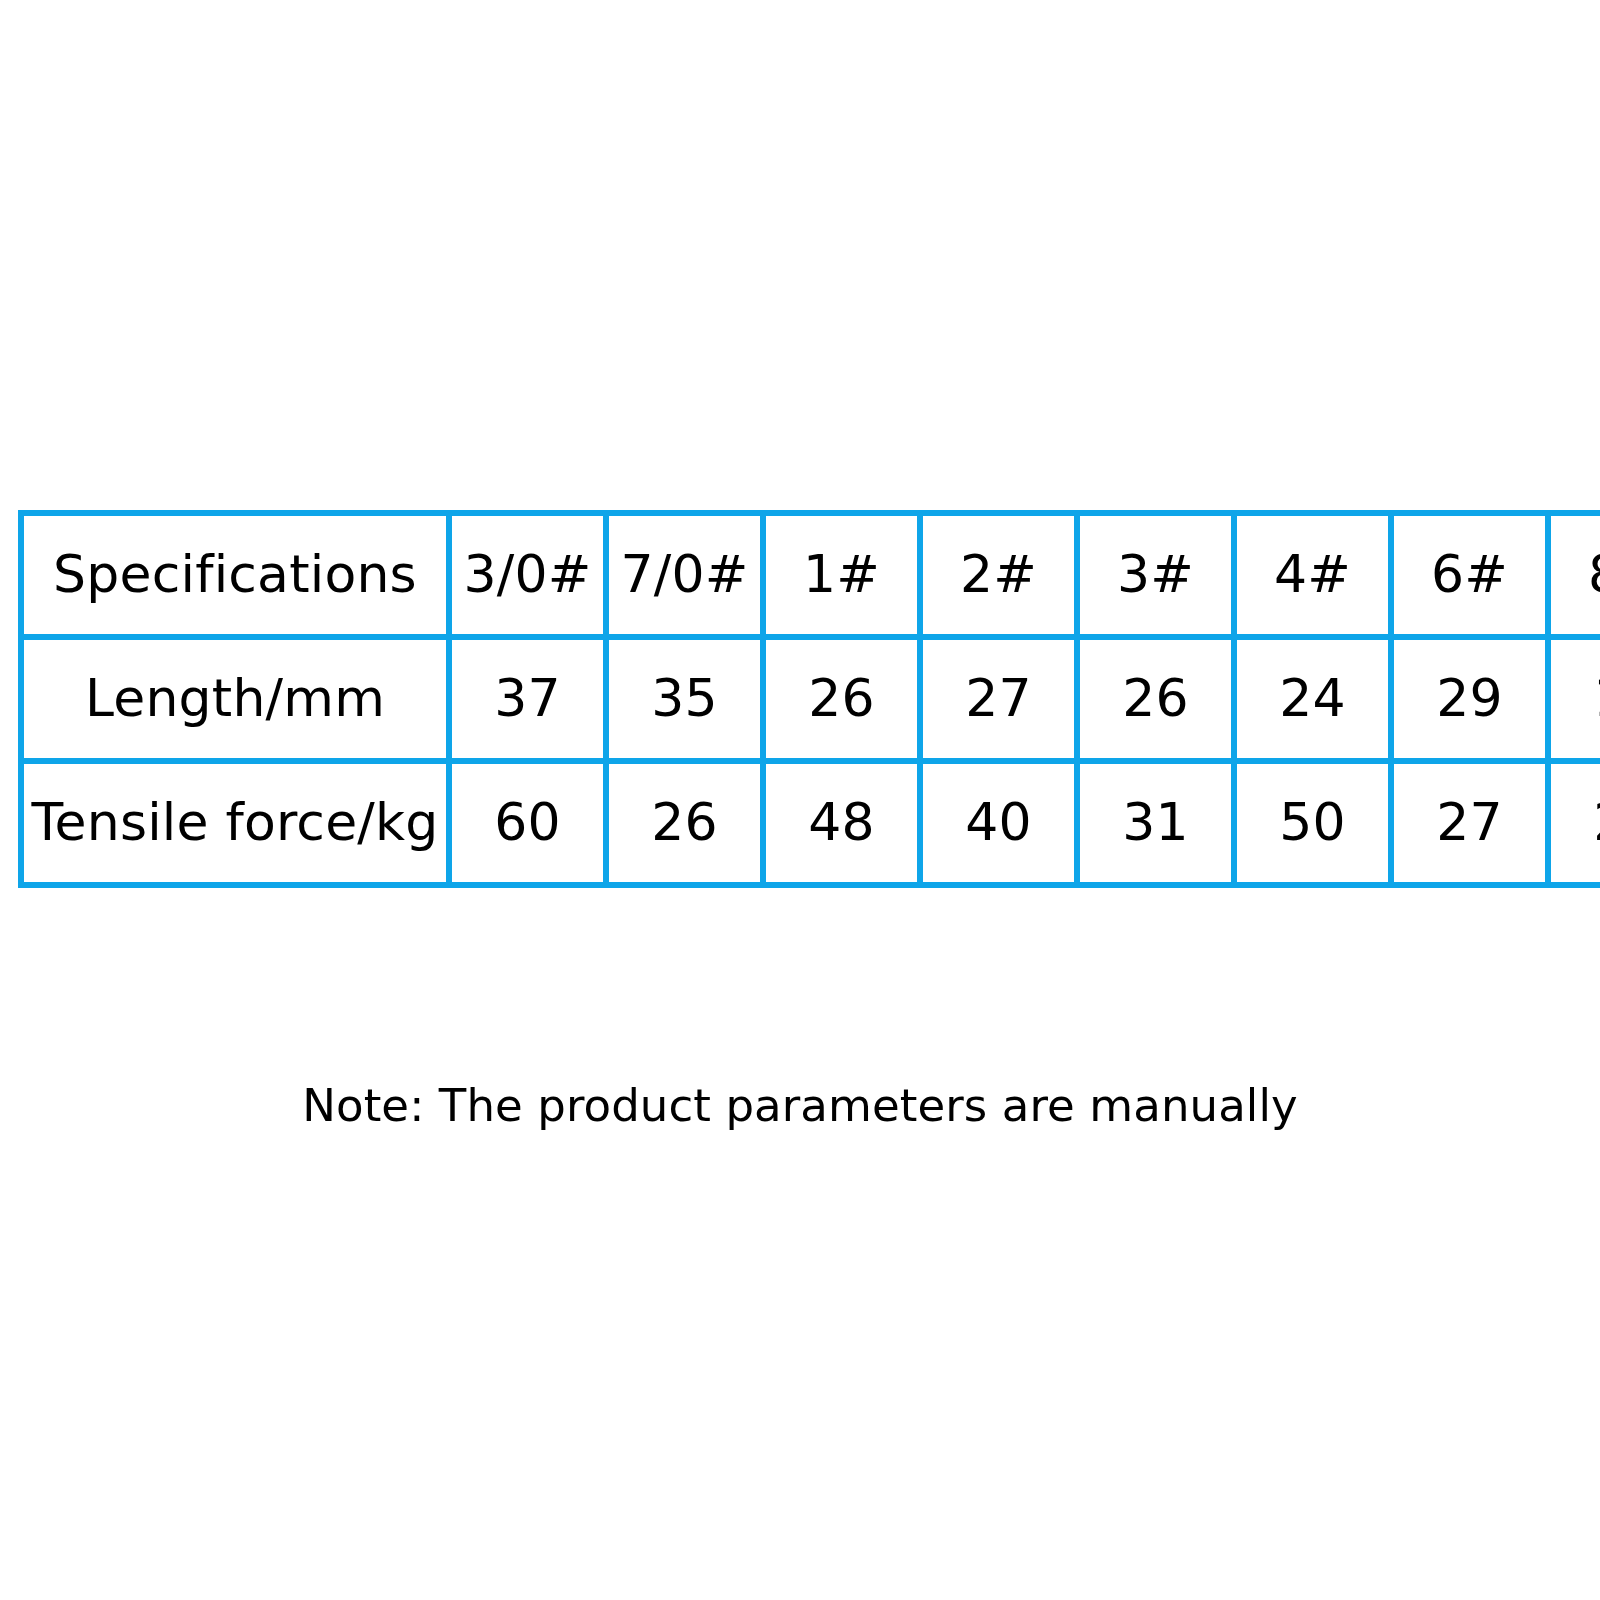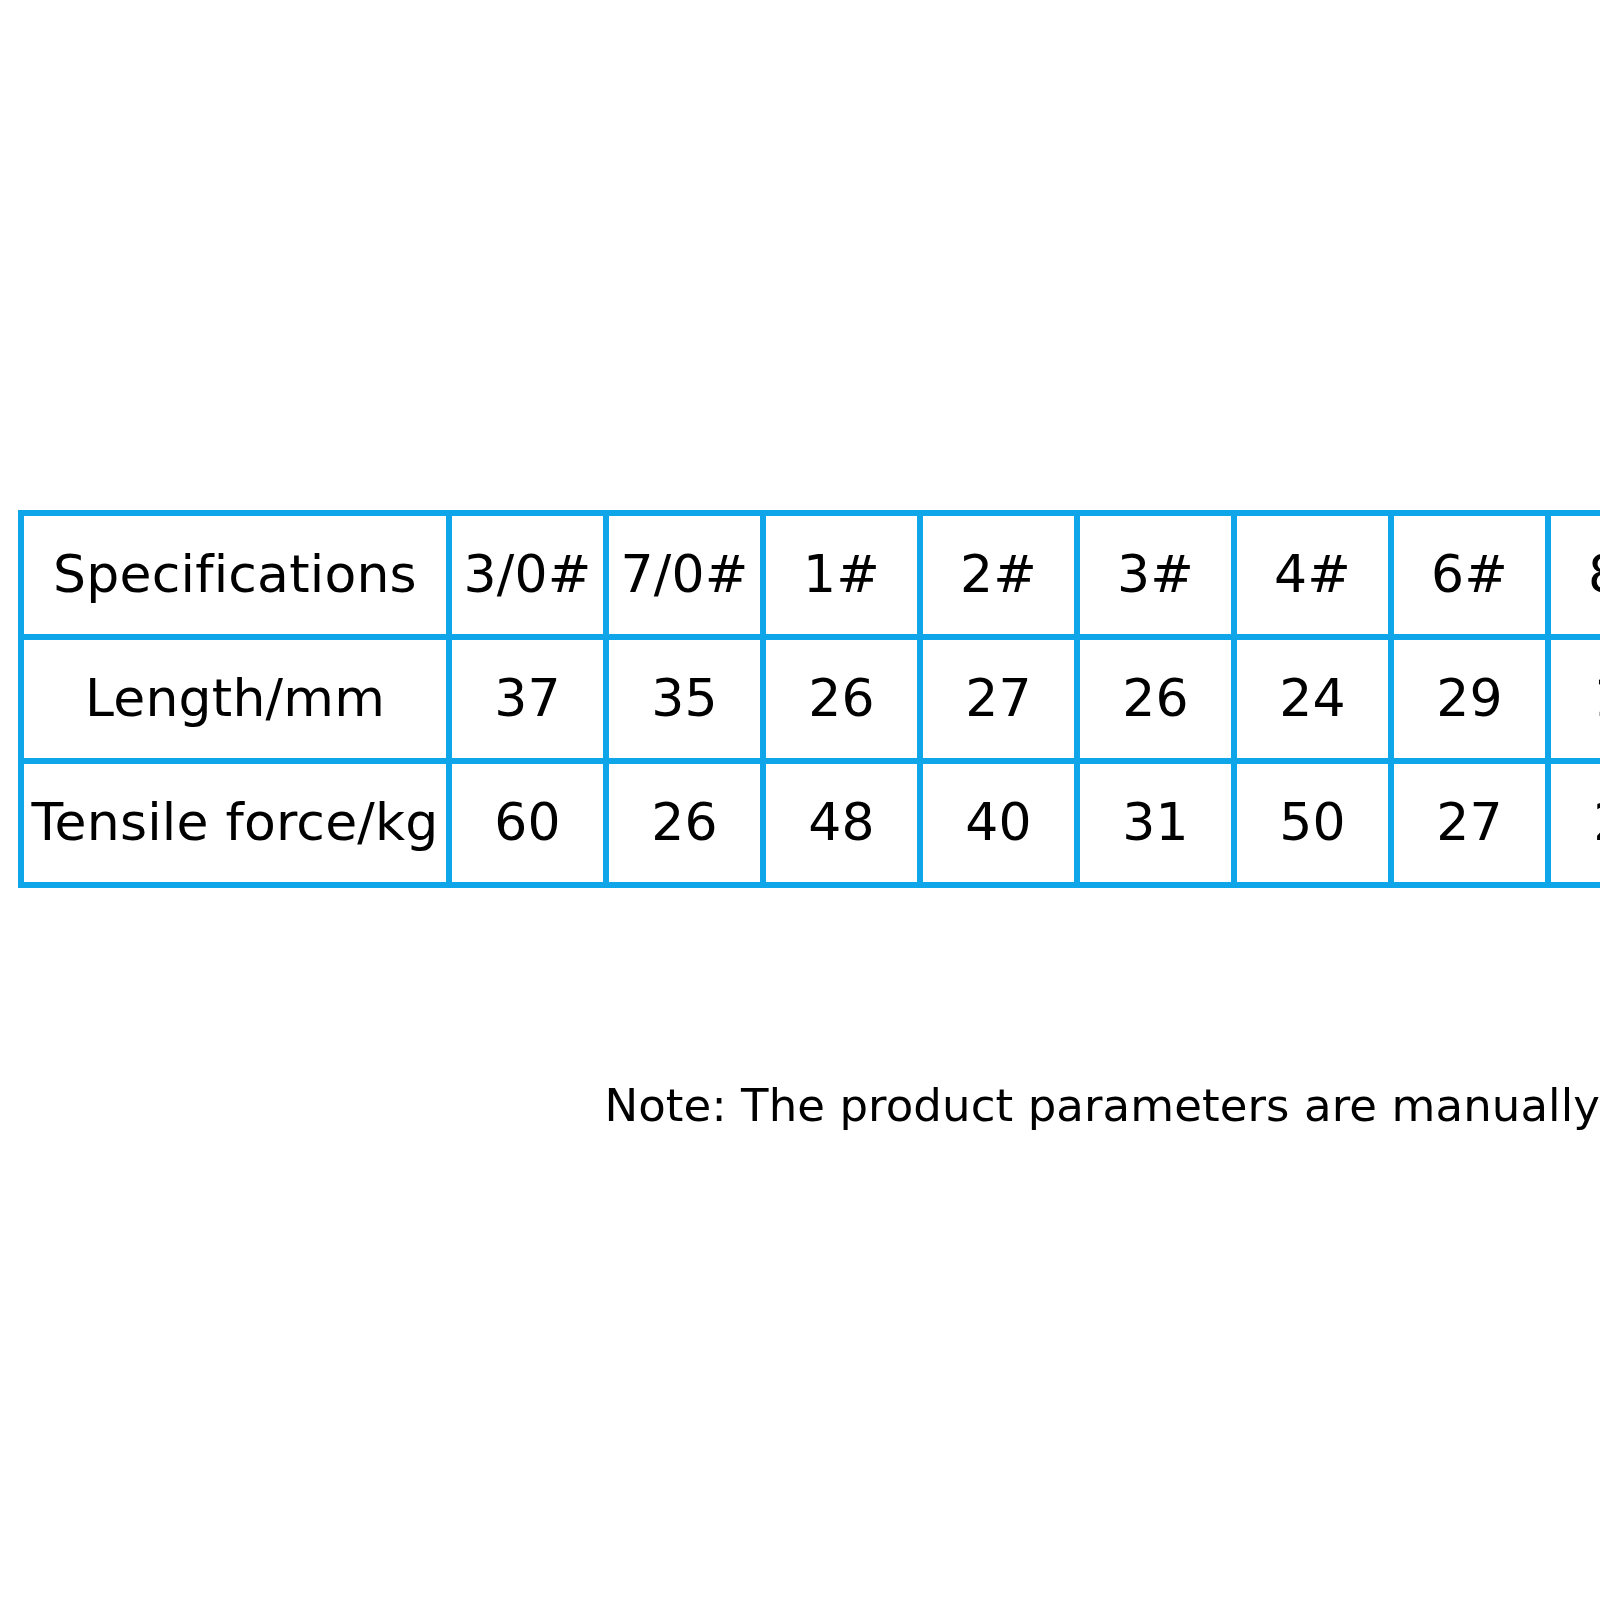--- a/index.html
+++ b/index.html
@@ -66,21 +66,20 @@
     top: 1075px;
     width: 1600px;
     text-align: center;
     font-size: 45px;
     line-height: 1.38;
     letter-spacing: 0.1px;
     color: #000000;
   }
   .note .line {
     display: block;
-    text-align: right;
   }
 </style>
 </head>
 <body>
 
 <div class="sheet">
 
   <div class="spec-table-wrap">
     <table class="spec-table">
       <tbody>

